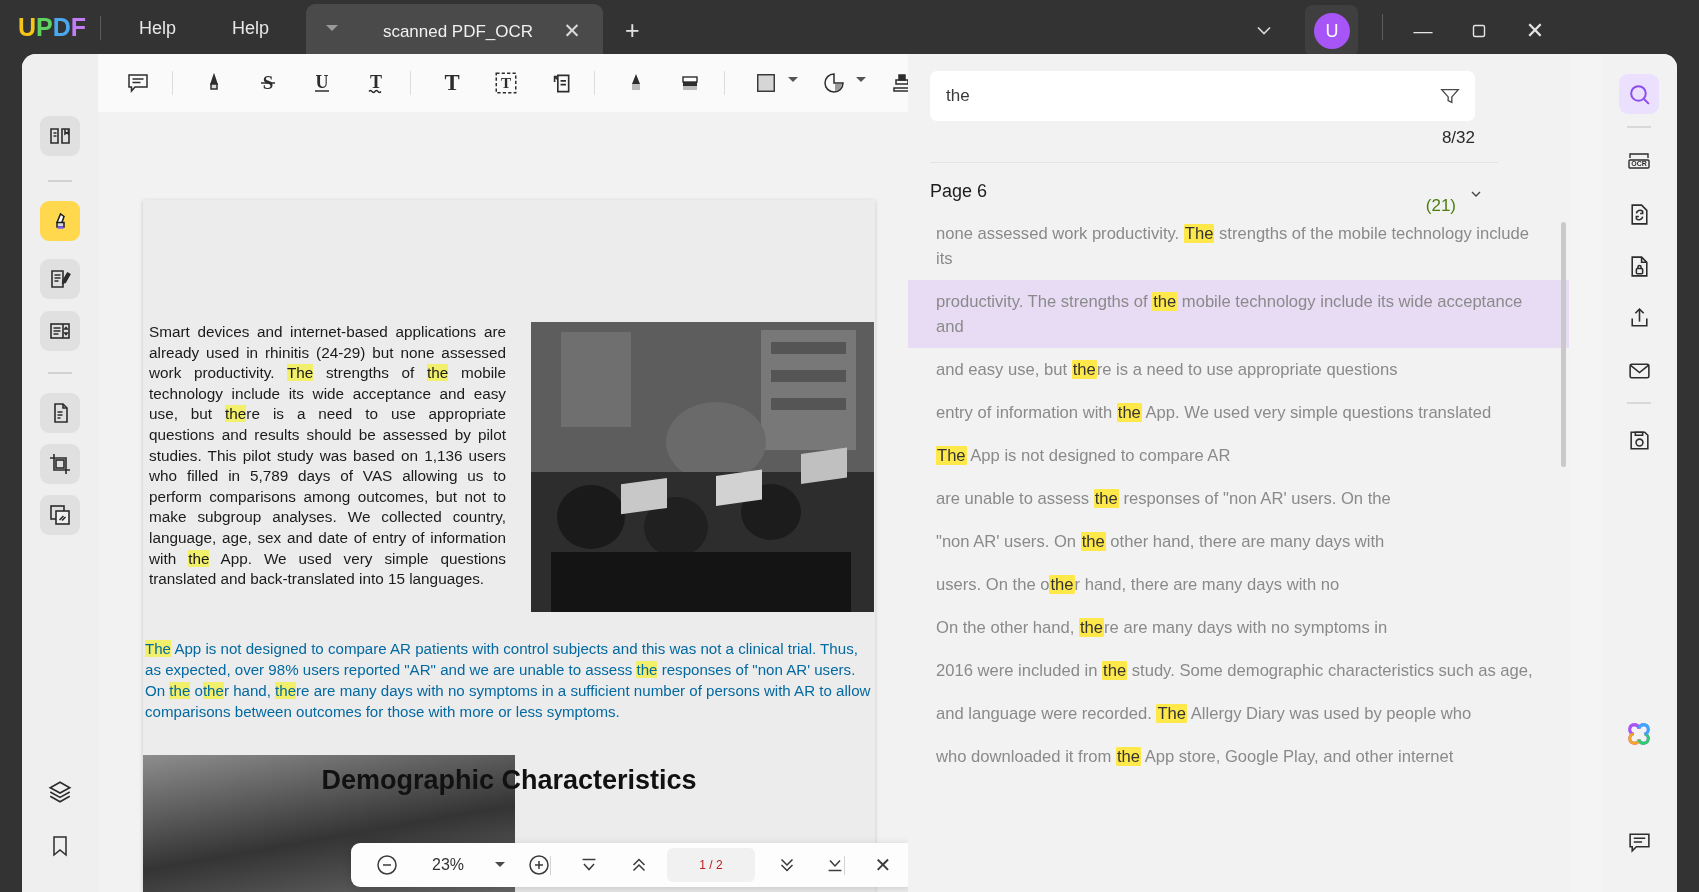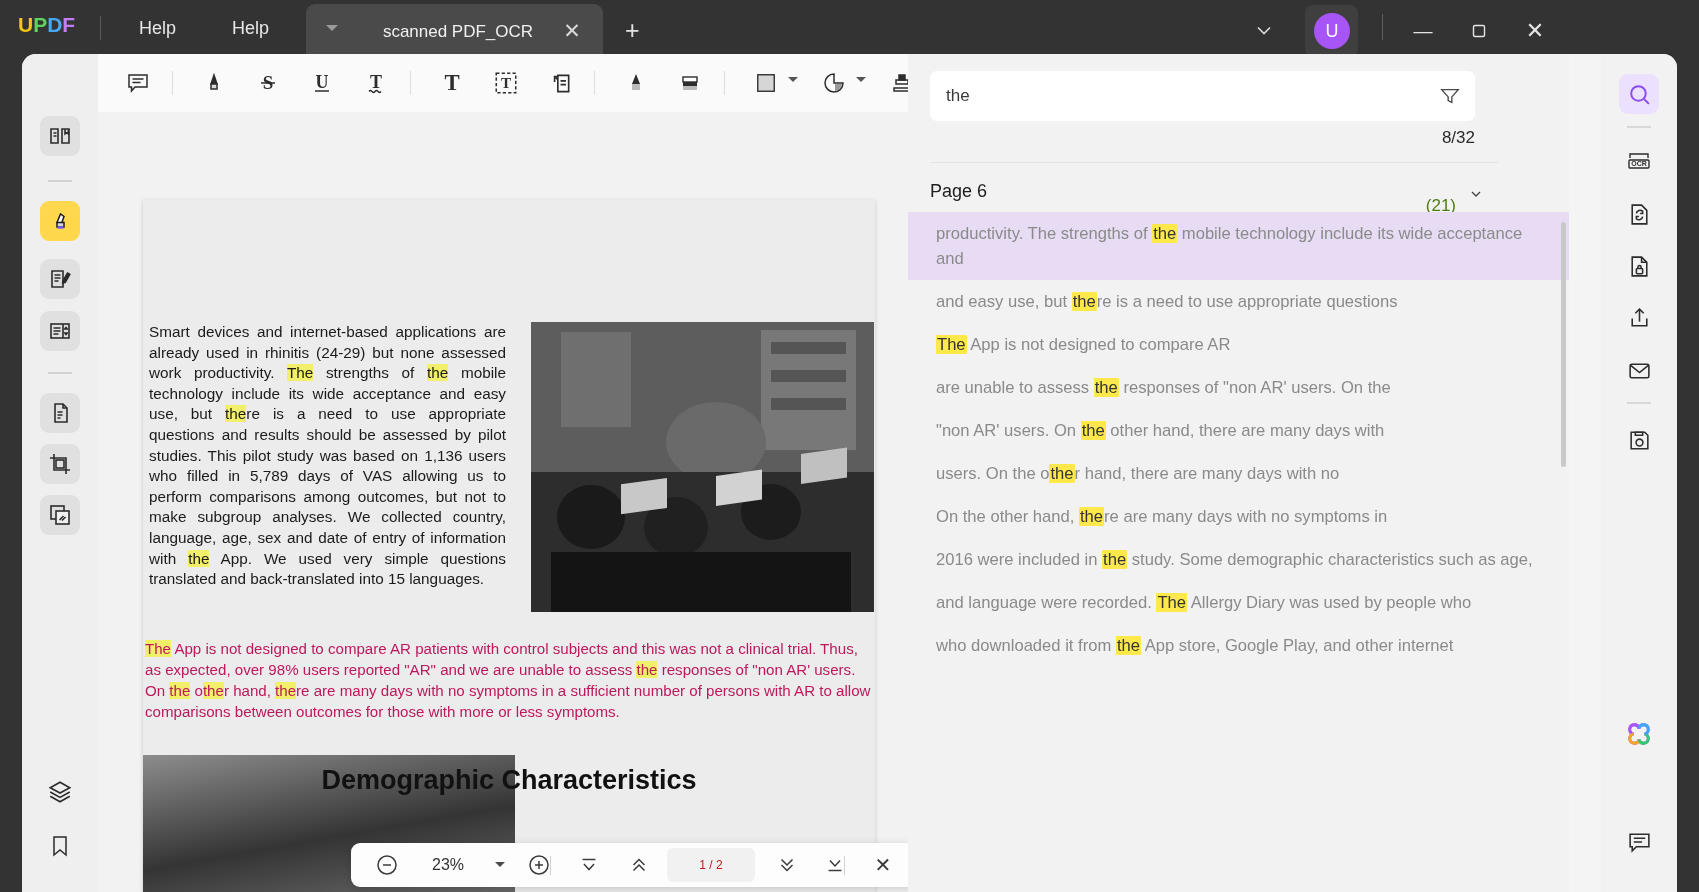--- a/index.html
+++ b/index.html
@@ -6,21 +6,21 @@
   html,body { width:1699px; height:892px; overflow:hidden; }
   body {
     font-family: "Liberation Sans", sans-serif;
     background:#333333;
     -webkit-font-smoothing: antialiased;
   }
   #app { position:relative; width:1699px; height:892px; background:#333333; }
 
   
   .titlebar { position:absolute; top:0; left:0; width:1699px; height:62px; background:#333333; }
-  .logo { position:absolute; left:18px; top:13px; font-size:21px; font-weight:bold; letter-spacing:0px;text-decoration:underline; }
+  .logo { position:absolute; left:18px; top:13px; font-size:25px; font-weight:bold; letter-spacing:0px;text-decoration:underline; }
   .logo span { display:inline-block; }
   .logo-sep { position:absolute; left:100px; top:16px; width:1px; height:24px; background:#5b5b5b; }
   .menu-item { position:absolute; top:18px; color:#e8e8e8; font-size:18px; cursor:default; }
   .menu-file { left:139px; }
   .menu-help { left:232px; }
 
   .tab { position:absolute; left:306px; top:4px; width:297px; height:55px;
          background:#4a4a4a; border-radius:9px 9px 0 0; }
   .tab-caret { position:absolute; left:20px; top:21px; width:0;height:0;
          border-left:6px solid transparent;border-right:6px solid transparent;border-top:6px solid #9a9a9a;}
@@ -69,21 +69,21 @@
           box-shadow:0 1px 4px rgba(0,0,0,.18); overflow:hidden; }
   .pg-title { position:absolute; left:0; top:28px; width:732px; text-align:center;
          font-family:"Liberation Sans", sans-serif; font-weight:bold; color:#121212;
          font-size:30px; line-height:39px; letter-spacing:-.4px;}
   .pg-col { position:absolute; left:6px; top:122px; width:357px; font-size:15.3px; line-height:20.6px;
          text-align:justify; color:#1b1b1b; }
   .pg-photo { position:absolute; left:388px; top:122px; width:343px; height:290px;
          background:linear-gradient(160deg,#6a6a6a,#2e2e2e 40%,#555 70%,#242424);
          overflow:hidden; }
   .pg-para2 { position:absolute; left:2px; top:438px; width:728px; font-size:15.1px; line-height:21px;
-         color:#be185d; }
+         color:#0369a1; }
   .pg-sec { position:absolute; left:0; top:565px; width:732px; text-align:center; font-weight:bold;
          font-size:27px; color:#111; }
   .pg-photo2 { position:absolute; left:0; top:555px; width:372px; height:145px;
          background:linear-gradient(170deg,#8d8d8d,#343434 55%,#6d6d6d);}
   mark.hl { background:#f2ef6a; color:inherit; padding:0; }
 
   
   .zoombar { position:absolute; left:210px; top:731px; width:565px; height:44px;
         background:#fdfdfd; border-radius:9px; box-shadow:0 2px 10px rgba(0,0,0,.16);margin-left:43px; }
   .zb { position:absolute; top:0; height:44px; display:flex; align-items:center; justify-content:center; }
@@ -403,22 +403,24 @@
         <div class="spage-l">Page 6</div>
         <div class="spage-c">(21)</div>
         <div class="spage-x">
           <svg width="16" height="16" viewBox="0 0 24 24" fill="none" stroke="#444" stroke-width="2">
               <path d="M6 9l6 6 6-6"></path>
             </svg>
         </div>
       </div>
 
       <div class="slist" id="resultsList">
+          <div class="sres">none assessed work productivity. <mark>The</mark> strengths of the mobile technology include its</div>
           <div class="sres sel">productivity. The strengths of <mark>the</mark> mobile technology include its wide acceptance and</div>
           <div class="sres">and easy use, but <mark>the</mark>re is a need to use appropriate questions</div>
+          <div class="sres">entry of information with <mark>the</mark> App. We used very simple questions translated</div>
           <div class="sres"><mark>The</mark> App is not designed to compare AR</div>
           <div class="sres">are unable to assess <mark>the</mark> responses of "non AR' users. On the</div>
           <div class="sres">"non AR' users. On <mark>the</mark> other hand, there are many days with</div>
           <div class="sres">users. On the o<mark>the</mark>r hand, there are many days with no</div>
           <div class="sres">On the other hand, <mark>the</mark>re are many days with no symptoms in</div>
           <div class="sres">2016 were included in <mark>the</mark> study. Some demographic characteristics such as age,</div>
           <div class="sres">and language were recorded. <mark>The</mark> Allergy Diary was used by people who</div>
           <div class="sres">who downloaded it from <mark>the</mark> App store, Google Play, and other internet</div>
         </div>
       <div class="sbar"></div>

